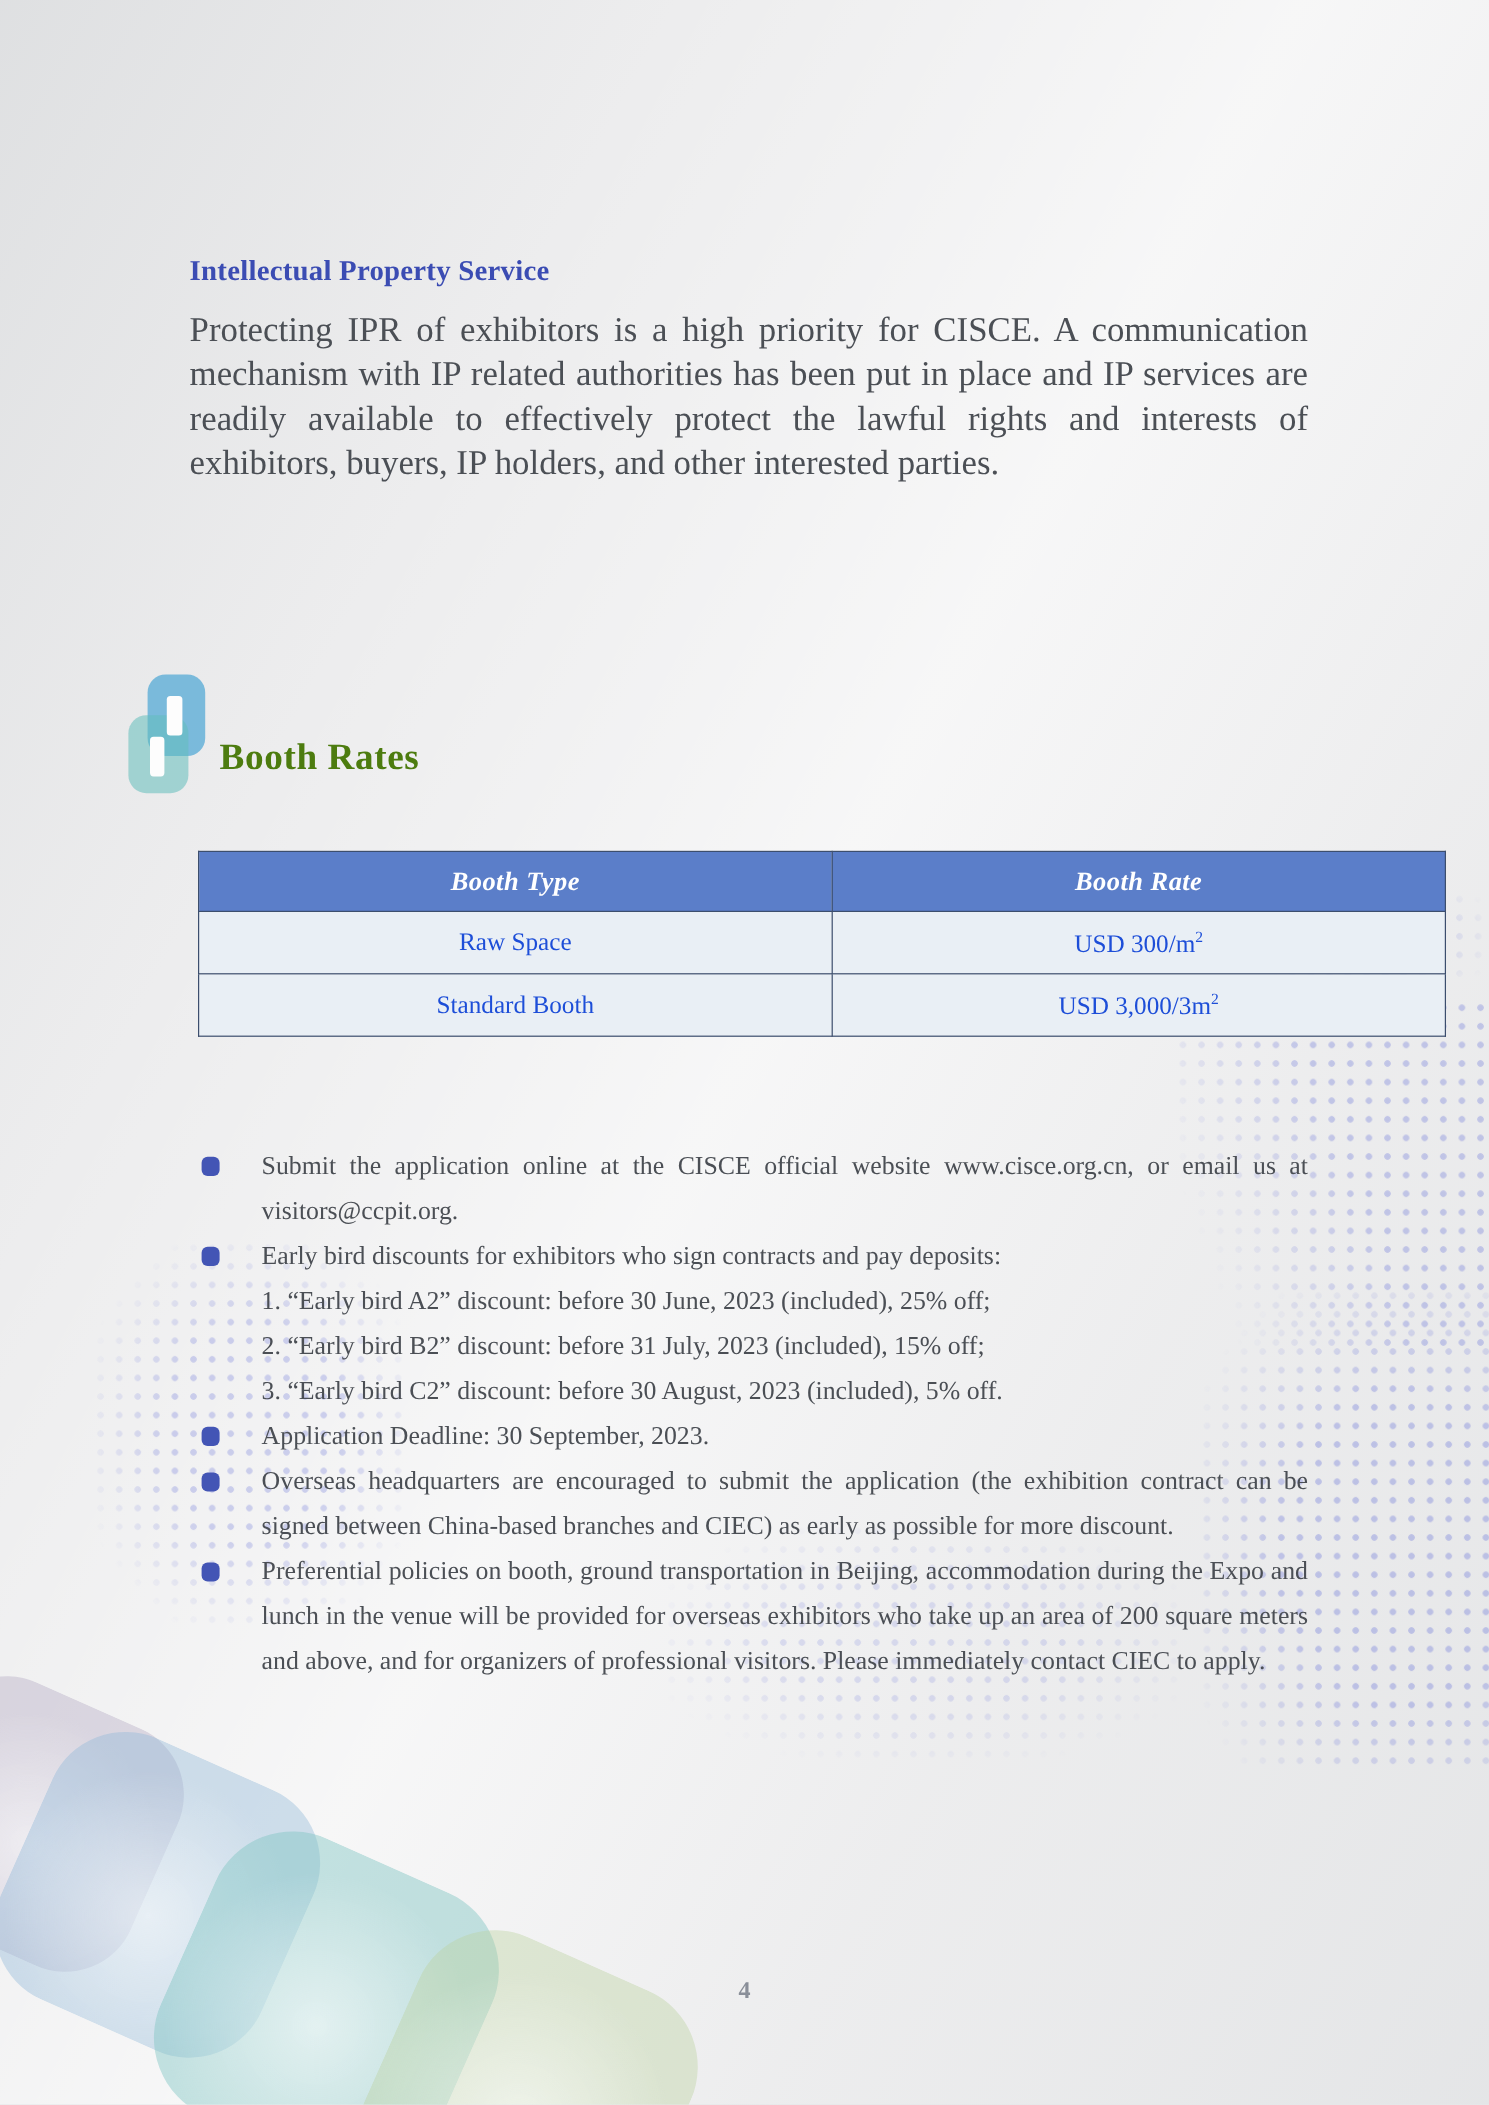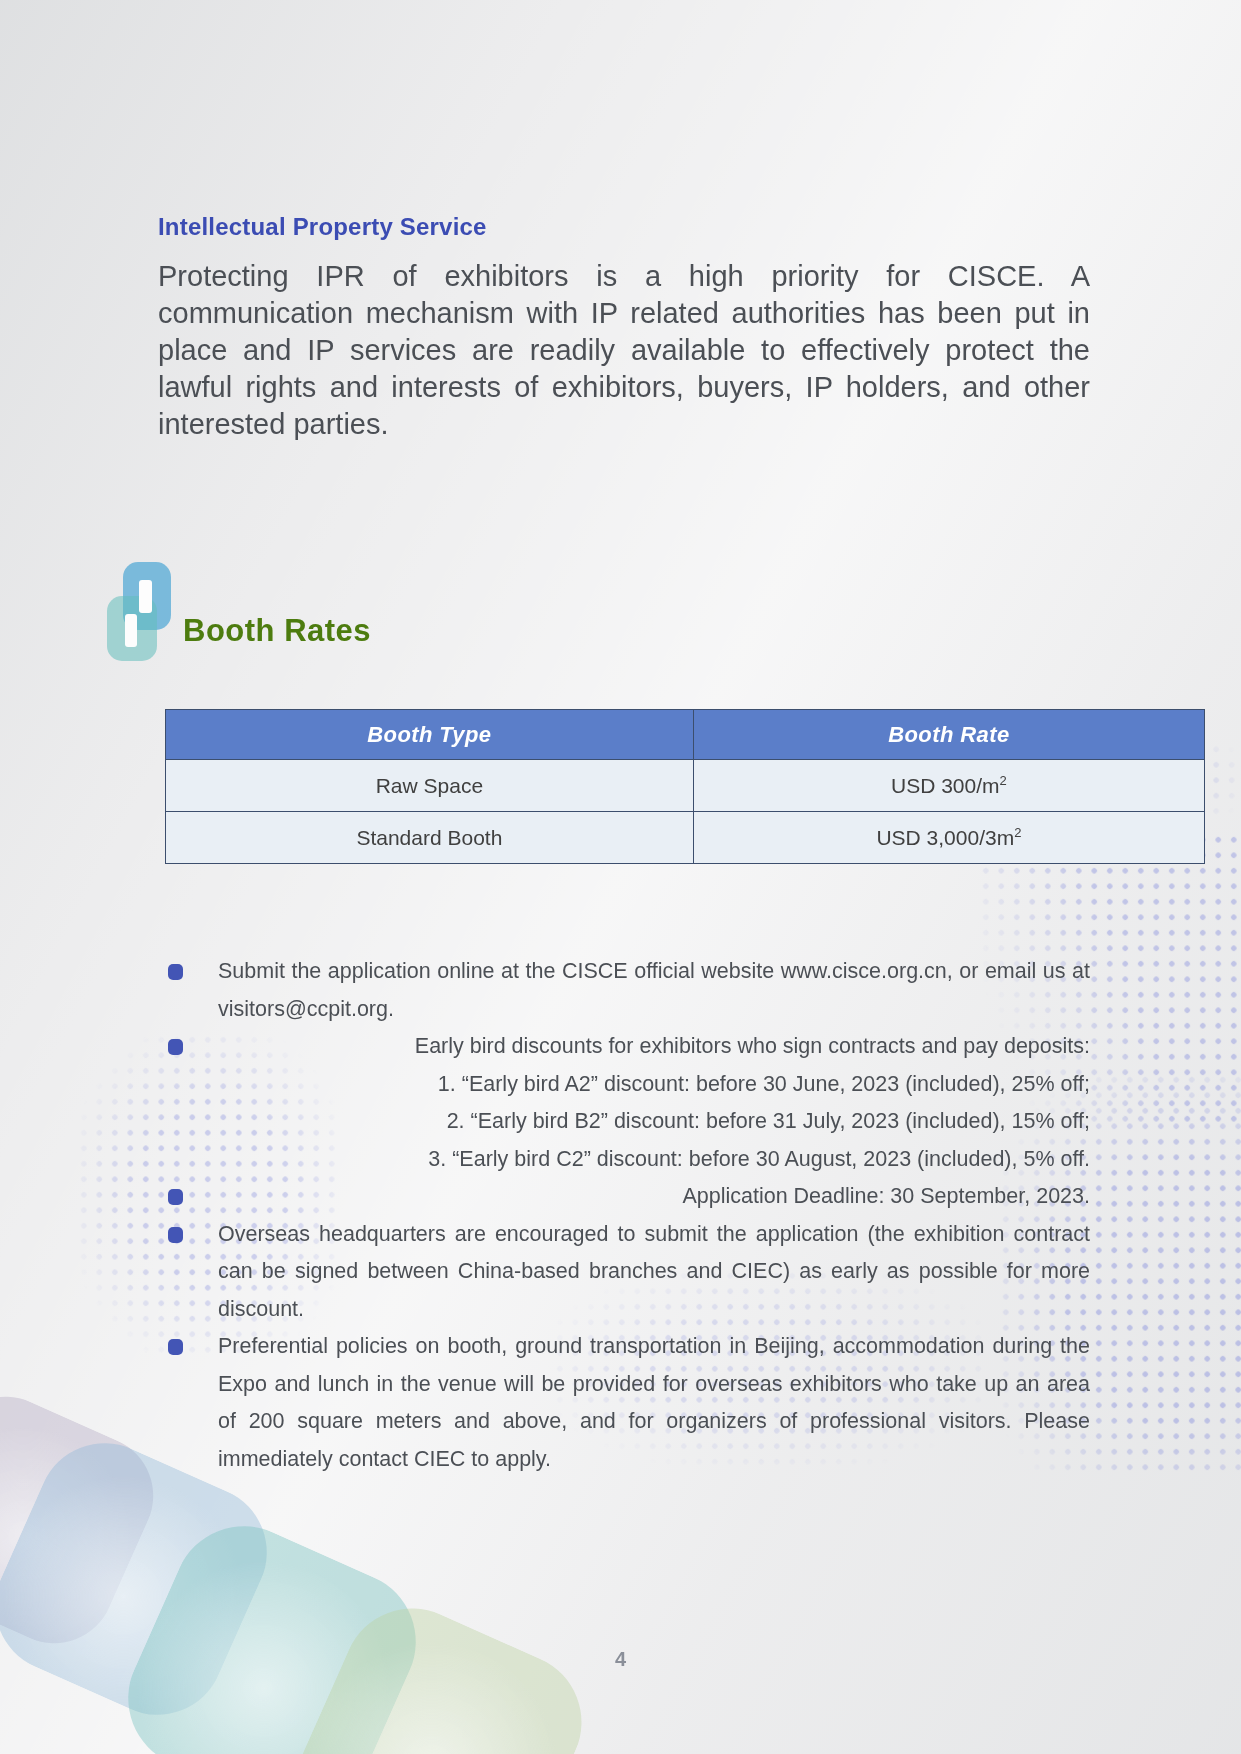--- a/index.html
+++ b/index.html
@@ -1,20 +1,20 @@
 <!DOCTYPE html>
 <html><head>
 <meta charset="utf-8">
 <style>
   * { margin:0; padding:0; box-sizing:border-box; }
   html,body { background:#dfe1e2; }
   .page {
     position:relative; width:1241px; height:1754px; overflow:hidden;
     background:#ededee;
-    font-family:Liberation Sans, sans-serif;
+    font-family:Liberation Serif, serif;
   }
   .page::before{
     content:""; position:absolute; inset:0; pointer-events:none;
     background:linear-gradient(118deg,
       rgba(215,217,219,.65) 0%, rgba(255,255,255,0) 26%,
       rgba(255,255,255,.55) 50%, rgba(236,237,238,.2) 72%,
       rgba(221,223,225,.55) 100%);
   }
   
   .dots{
@@ -58,28 +58,28 @@
   .slot-t{ left:23px; top:56px; width:12px; height:33px; }
   .booth-title{ position:absolute; left:183px; top:613px; font-size:31px; font-weight:700;
     color:#4d7c0f; letter-spacing:.5px; }
   
   .rates-table{ position:absolute; left:165px; top:709px; width:1040px;
     border-collapse:collapse; table-layout:fixed; }
   .rates-table th, .rates-table td{ border:1.6px solid #3c4e6d; text-align:center; }
   .rates-table th{ width:50.8%; height:50px; background:#5b7ec9; color:#ffffff;
     font-size:22px; font-weight:700; font-style:italic; letter-spacing:.4px; }
   .rates-table th + th{ width:49.2%; }
-  .rates-table td{ height:52px; background:#e9eff5; color:#404040; font-size:21px; }
+  .rates-table td{ height:52px; background:#e9eff5; color:#1d4ed8; font-size:21px; }
   .rates-table sup{ font-size:13px; }
   
   .notes{ position:absolute; left:158px; top:953px; width:932px; list-style:none; }
   .notes li{ position:relative; padding-left:60px; }
   .bullet{ position:absolute; left:10px; top:11px; width:15px; height:16px;
     border-radius:5px; background:#4355b5; }
-  .note-text, .sub-line{ font-size:21.5px; line-height:37.5px; color:#4b4f55;text-align:right; }
+  .note-text, .sub-line{ font-size:21.5px; line-height:37.5px; color:#4b4f55; }
   .just{ text-align:justify; }
   
   .page-number{ position:absolute; left:0; right:0; top:1648px; text-align:center;
     font-size:20px; font-weight:700; color:#8a8f99; }
 </style>
 </head>
 <body>
 
 <div class="page">
 

